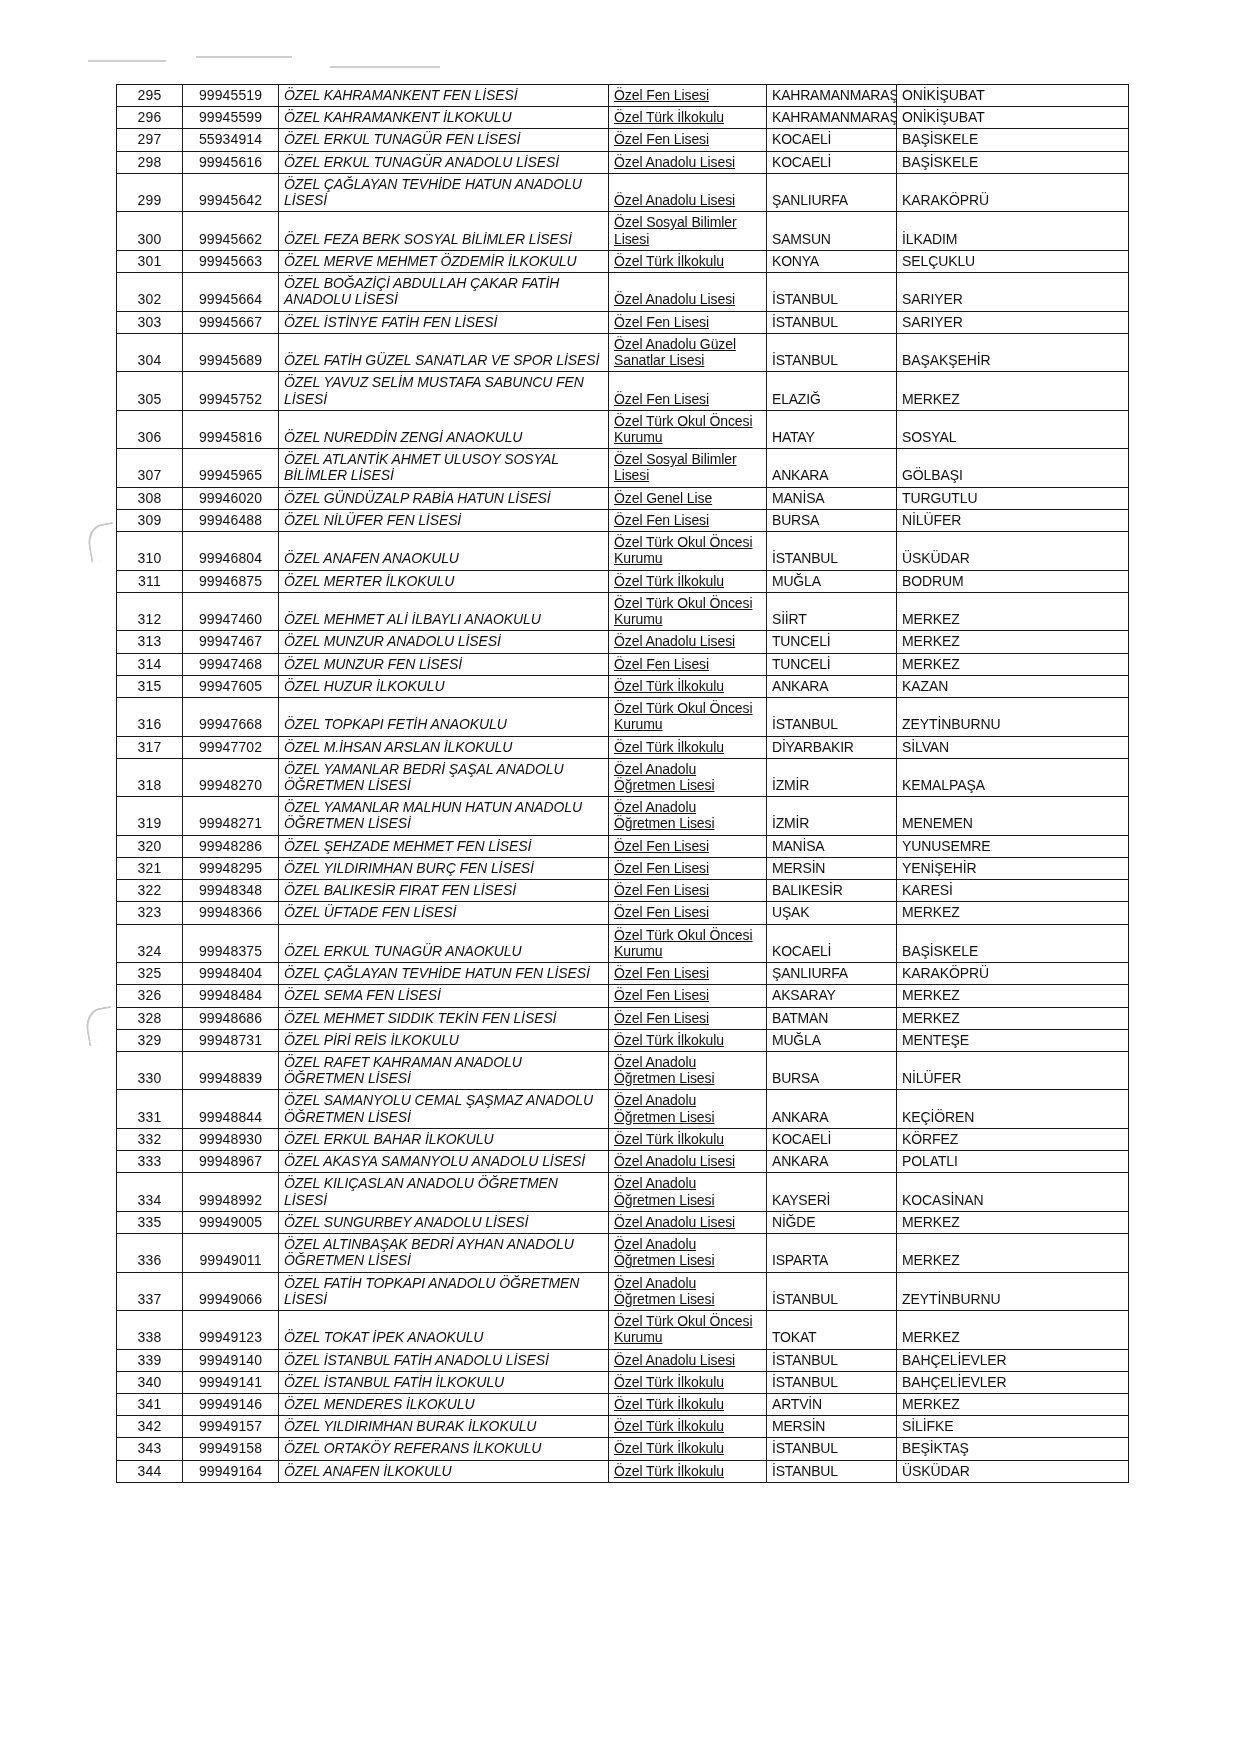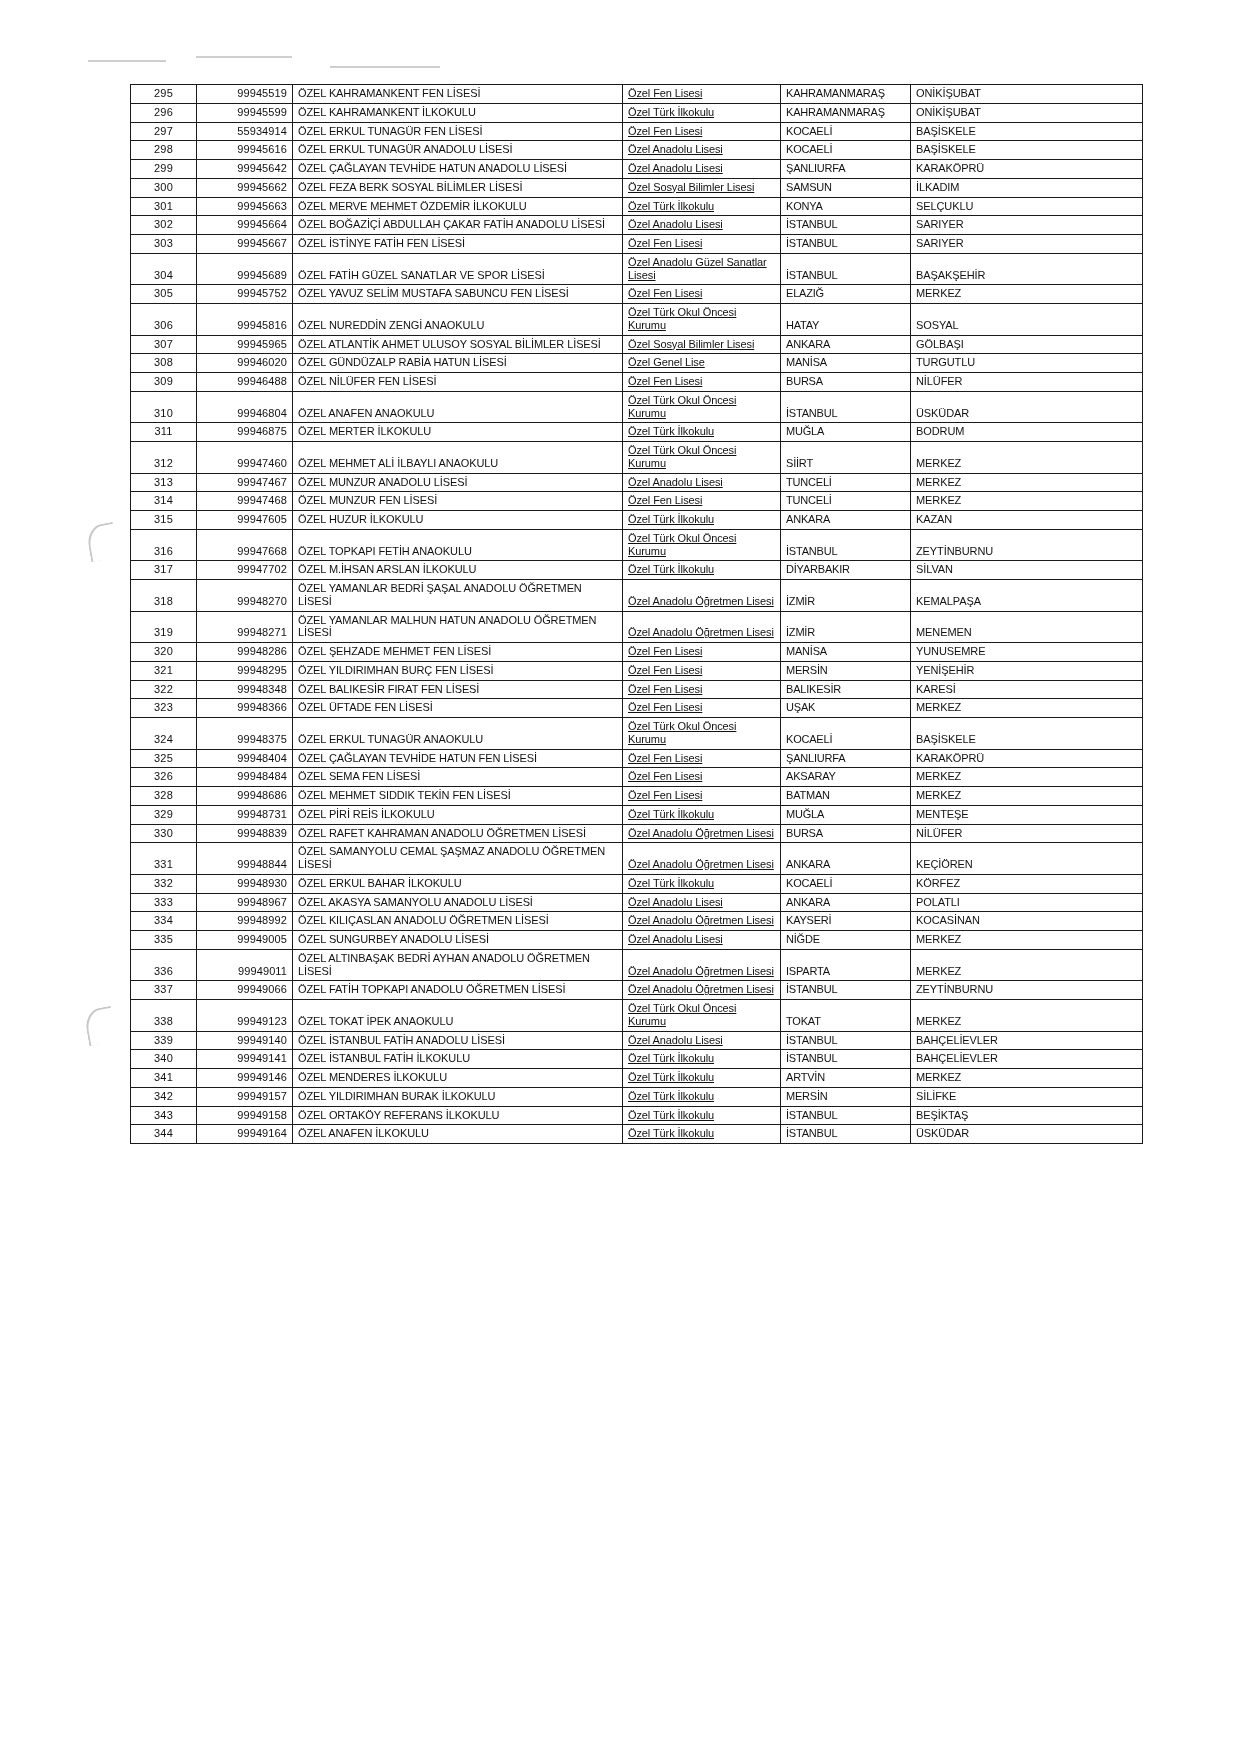--- a/index.html
+++ b/index.html
@@ -40,26 +40,26 @@
 
   .page {
     position: absolute;
     left: 0; top: 0;
     width: 1240px;
     height: 1753px;
   }
 
   table.registry {
     position: absolute;
-    left: 130px;
+    left: 116px;
     top: 84px;
     width: 1012px;
     border-collapse: collapse;
     table-layout: fixed;
-    font-size: 11px;
+    font-size: 14px;
     padding-left: 48px;
   }
 
   table.registry td {
     border: 1px solid #1a1a1a;
     padding: 2px 5px 3px 5px;
     vertical-align: bottom;
     line-height: 1.16;
     white-space: normal;
     overflow: hidden;
@@ -70,26 +70,27 @@
   col.c-name  { width: 330px; }
   col.c-type  { width: 158px; }
   col.c-prov  { width: 130px; }
   col.c-dist  { width: 232px; }
 
   td.no {
     text-align: center;
     letter-spacing: 0.2px;
   }
   td.code {
-    text-align: right;
+    text-align: center;
     letter-spacing: 0.1px;
   }
   td.name {
     text-transform: none;
     letter-spacing: -0.1px;
+    font-style: italic;
   }
   td.type {
     letter-spacing: -0.1px;
     text-decoration: underline;
   }
   td.prov {
     letter-spacing: -0.2px;
   }
   td.dist {
     letter-spacing: -0.1px;

